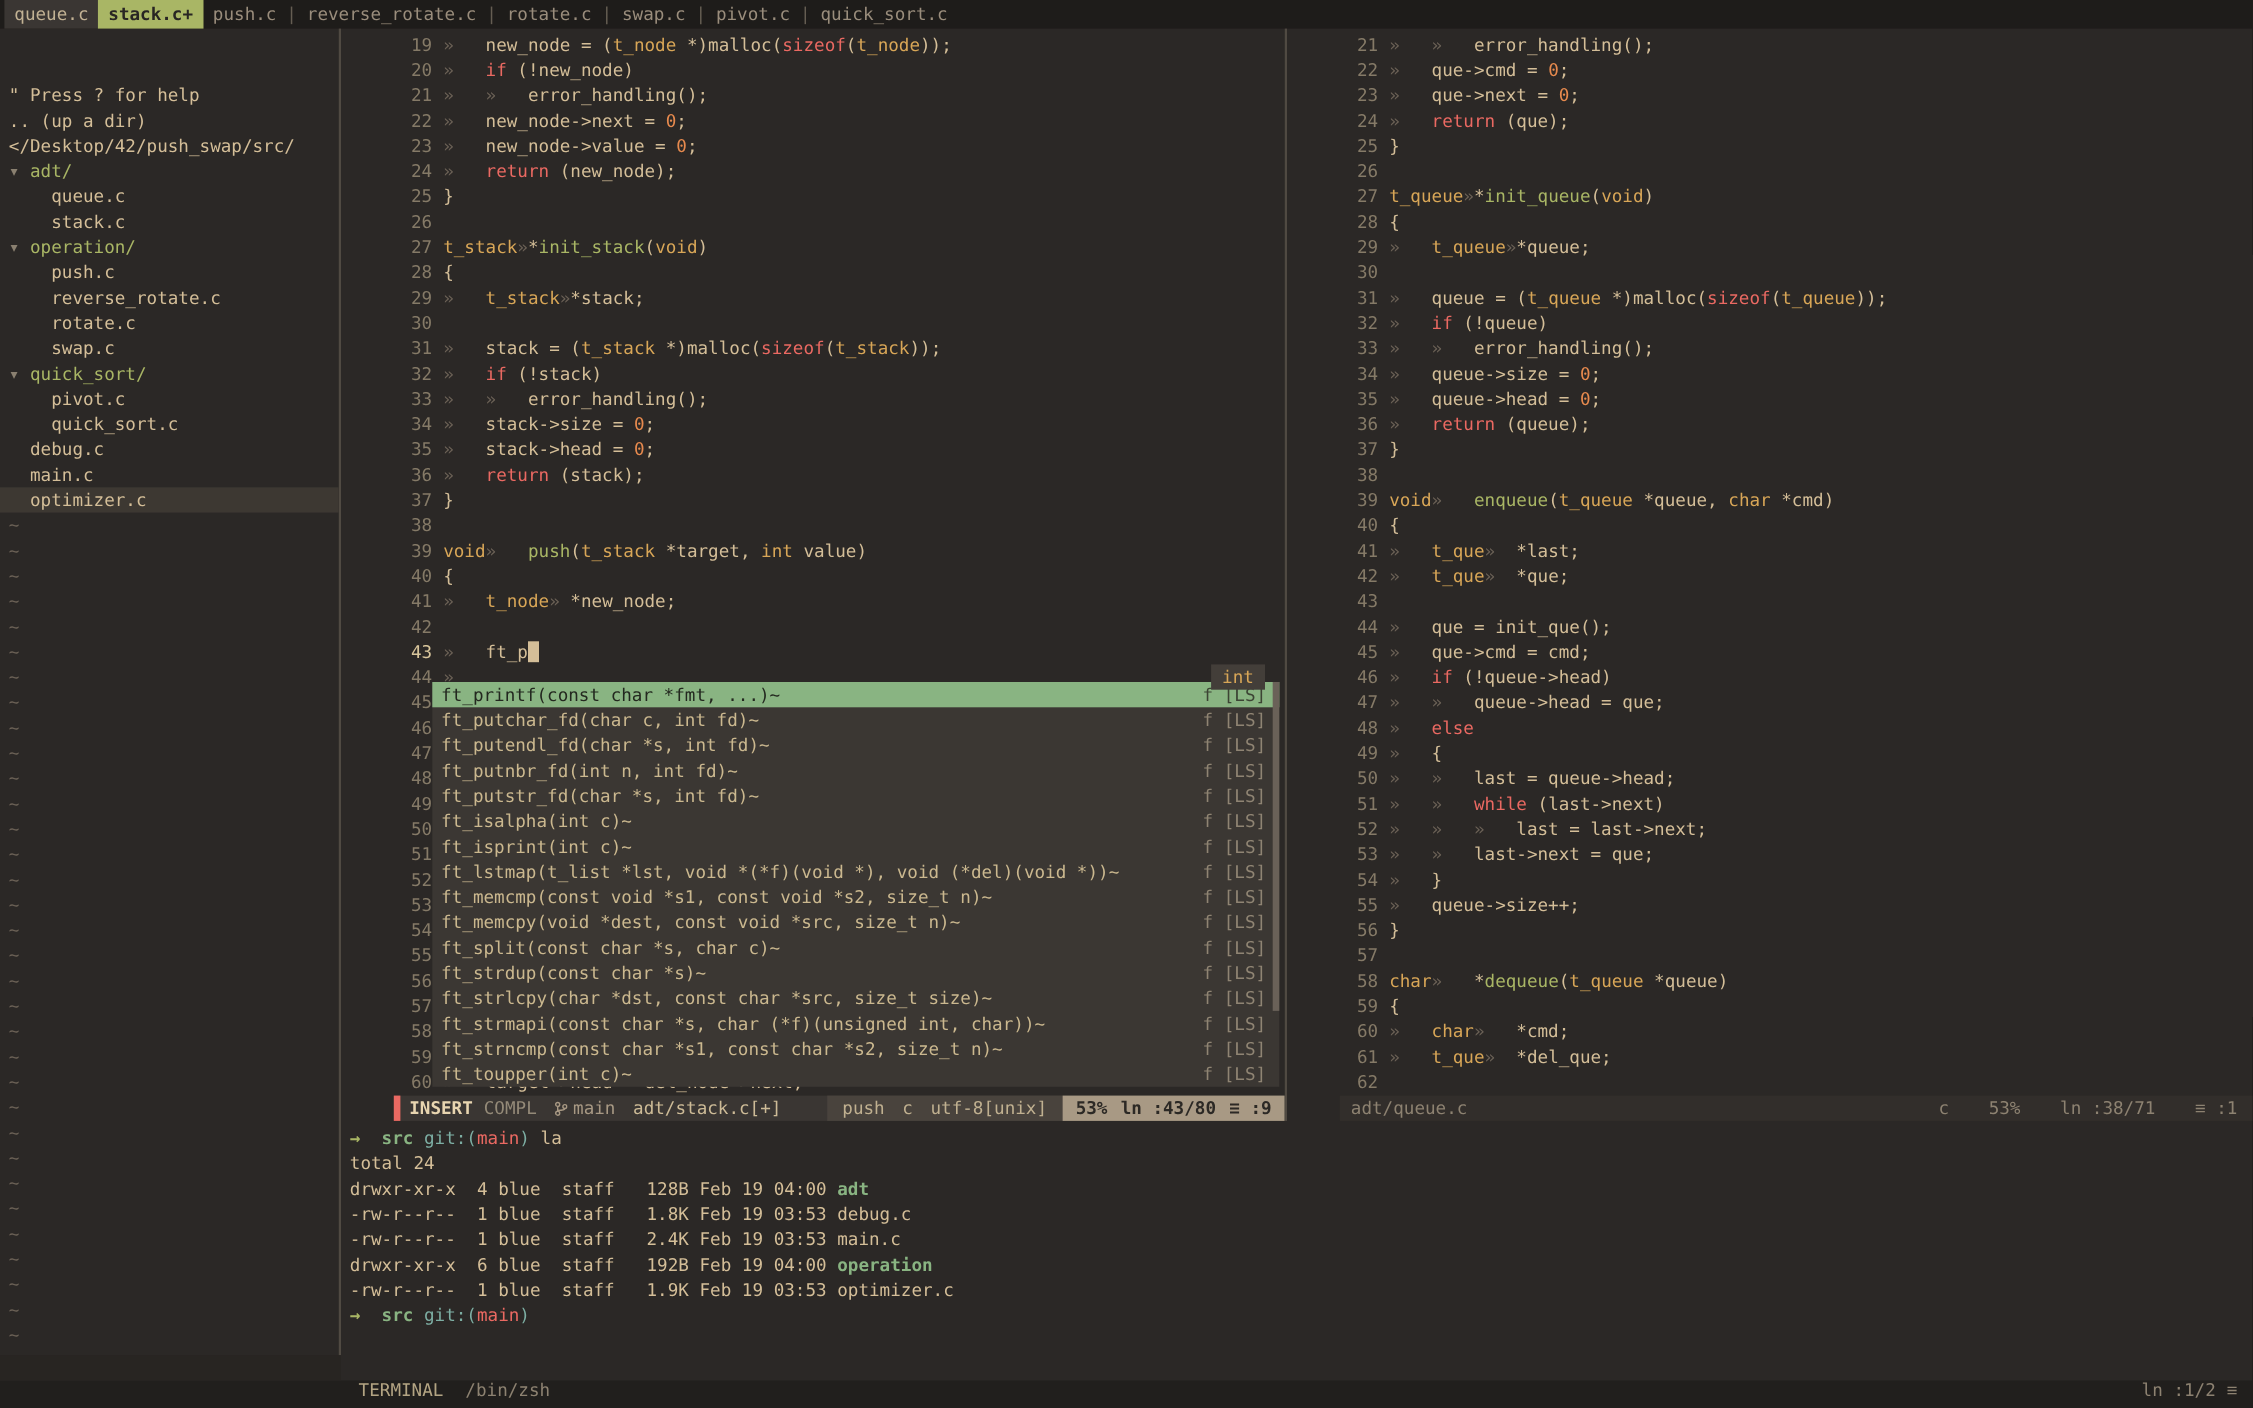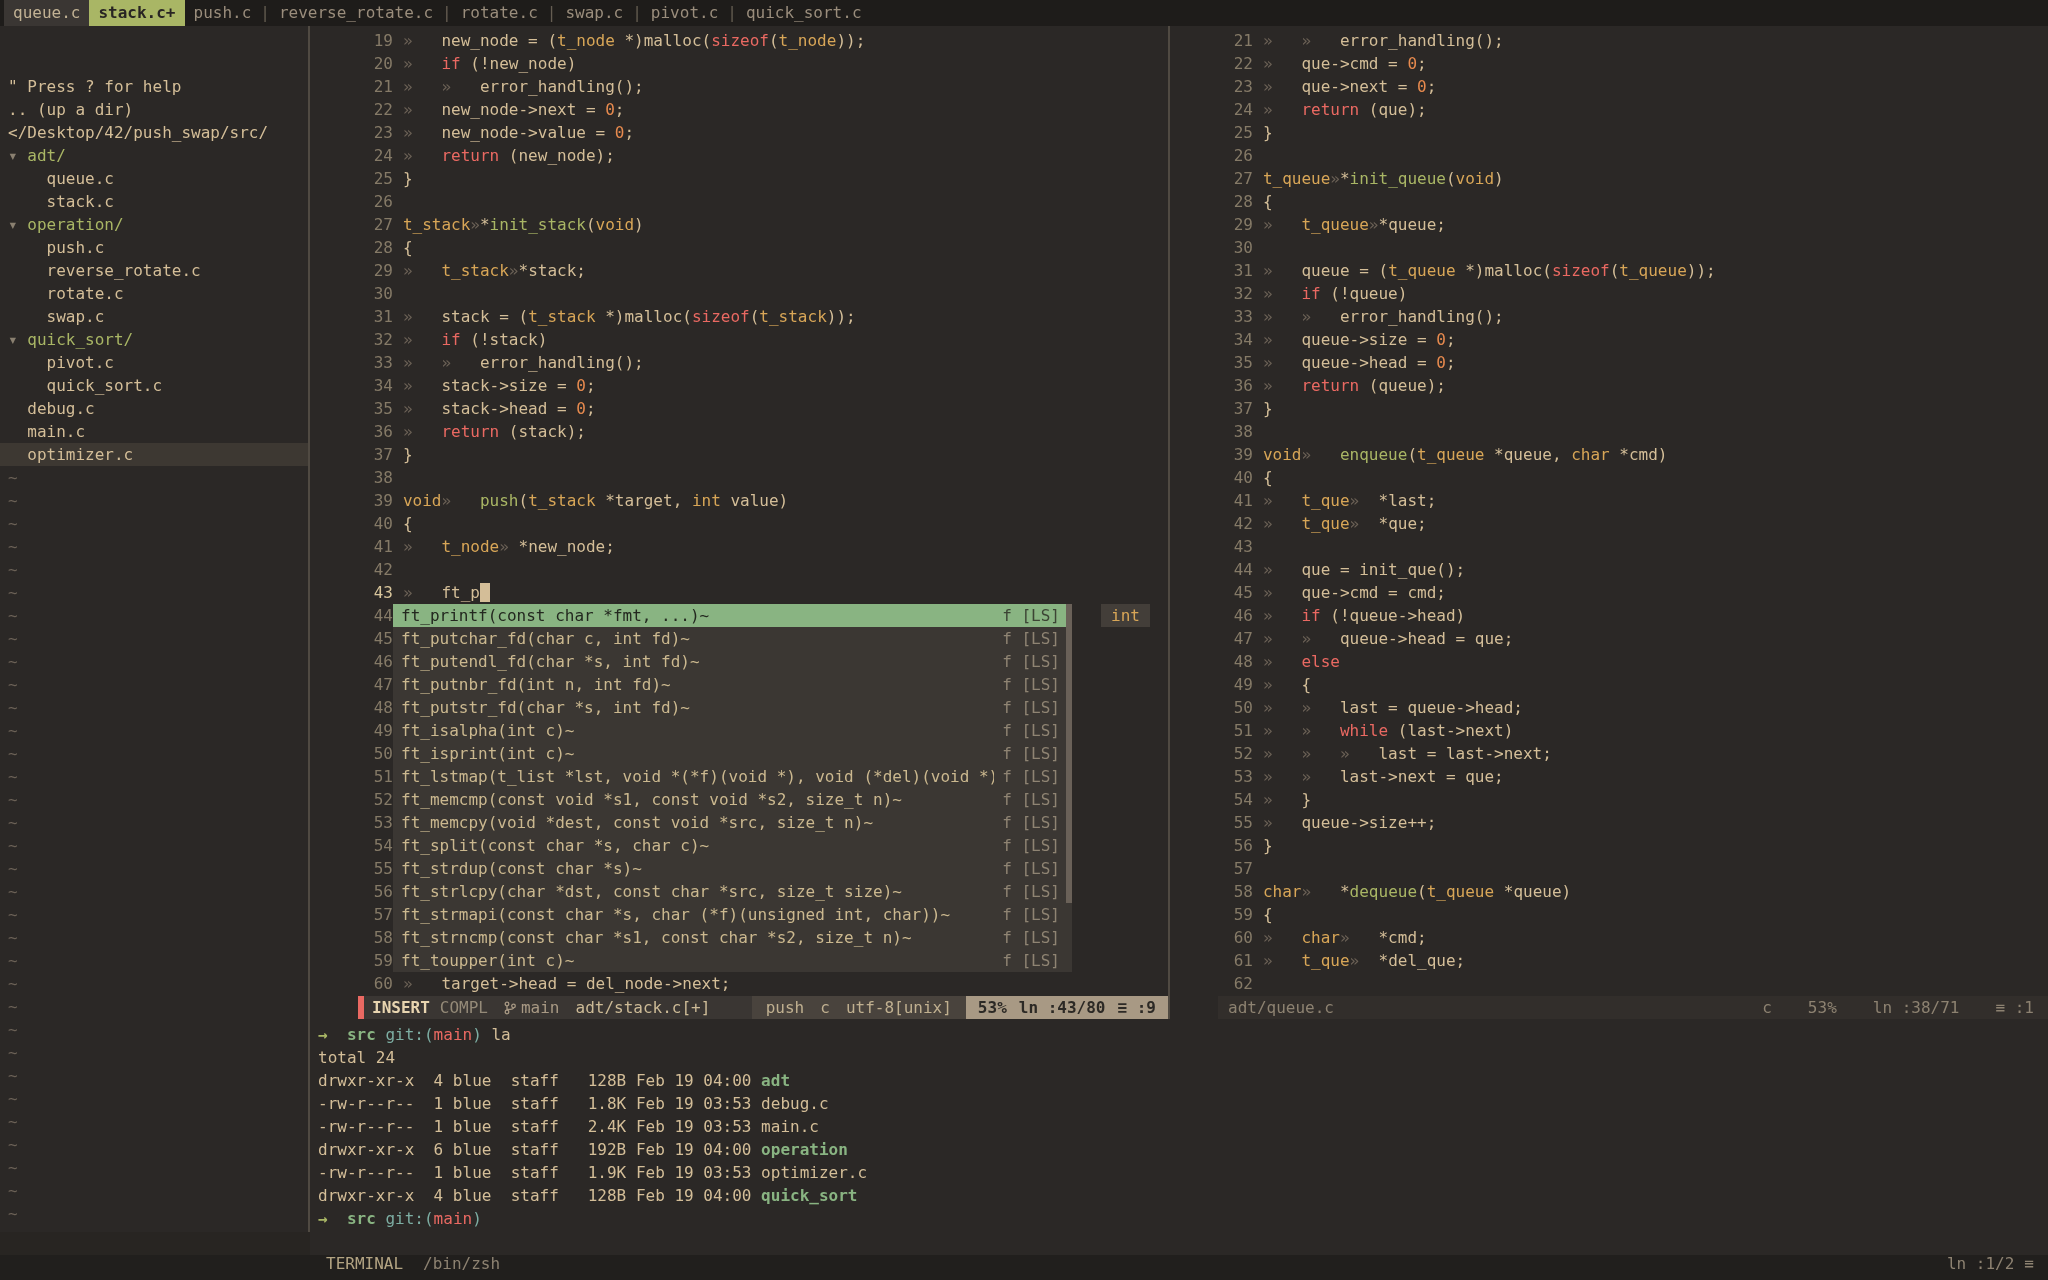--- a/index.html
+++ b/index.html
@@ -32,21 +32,21 @@
   .cl { height:23px; display:flex; white-space:pre; }
   .ln { width:3ch; flex:none; text-align:right; margin-right:10px; color:var(--linenr); }
   .ln.cur { color:#d9c69c; }
   .code { white-space:pre; }
   
   .s-f{color:var(--fg);} .s-r{color:var(--red);} .s-o{color:var(--orange);}
   .s-y{color:var(--yellow);} .s-g{color:var(--green);} .s-a{color:var(--aqua);}
   .s-b{color:var(--blue);} .s-w{color:var(--whitespace);} .s-c{color:var(--gray);}
   .s-cur{background:var(--fg); color:#2b2826;}
   
-  .popup { position:absolute; left:83px; top:578px; width:679px; background:var(--popup_bg); z-index:5; }
+  .popup { position:absolute; left:83px; top:594px; width:770px; background:var(--popup_bg); z-index:5; }
   .pi { height:23px; display:flex; align-items:center; padding:0 12px 0 8px; white-space:pre; color:#cbb88f; }
   .pi .pl { flex:1; overflow:hidden; }
   .pi .pk { color:#8f8473; margin-left:8px; }
   .pi.sel { background:var(--popup_selected_bg); color:#23281f; }
   .pi.sel .pk { color:#3c4434; }
   .psb { position:absolute; right:0; top:0; width:6px; height:299px; background:#6a6158; }
   .kindbox { position:absolute; left:791px; top:578px; height:23px; line-height:23px; background:#433e39; color:var(--yellow); padding:0 10px; z-index:6; white-space:pre; }
   
   .status { height:23px; display:flex; align-items:center; white-space:pre; flex:none; }
   .status.active { background:var(--statusline_bg); }
@@ -239,21 +239,20 @@
 
     <div class="terminal">
       <div id="term-lines">
           <div class="tml"><span class="s-g">→  </span><span class="s-a">src </span><span class="s-b">git:(</span><span class="s-r">main</span><span class="s-b">) </span><span class="s-f">la</span></div>
           <div class="tml"><span class="s-f">total 24</span></div>
           <div class="tml"><span class="s-f">drwxr-xr-x  4 blue  staff   128B Feb 19 04:00 </span><span class="s-a">adt</span></div>
           <div class="tml"><span class="s-f">-rw-r--r--  1 blue  staff   1.8K Feb 19 03:53 debug.c</span></div>
           <div class="tml"><span class="s-f">-rw-r--r--  1 blue  staff   2.4K Feb 19 03:53 main.c</span></div>
           <div class="tml"><span class="s-f">drwxr-xr-x  6 blue  staff   192B Feb 19 04:00 </span><span class="s-a">operation</span></div>
           <div class="tml"><span class="s-f">-rw-r--r--  1 blue  staff   1.9K Feb 19 03:53 optimizer.c</span></div>
-          <div class="tml"><span class="s-f">drwxr-xr-x  4 blue  staff   128B Feb 19 04:00 </span><span class="s-a">quick_sort</span></div>
           <div class="tml"><span class="s-g">→  </span><span class="s-a">src </span><span class="s-b">git:(</span><span class="s-r">main</span><span class="s-b">)</span></div>
         </div>
     </div>
 
     <div class="tree-status">
       
     </div>
 
     <div class="term-status">
       <span class="ts-label">TERMINAL</span>

